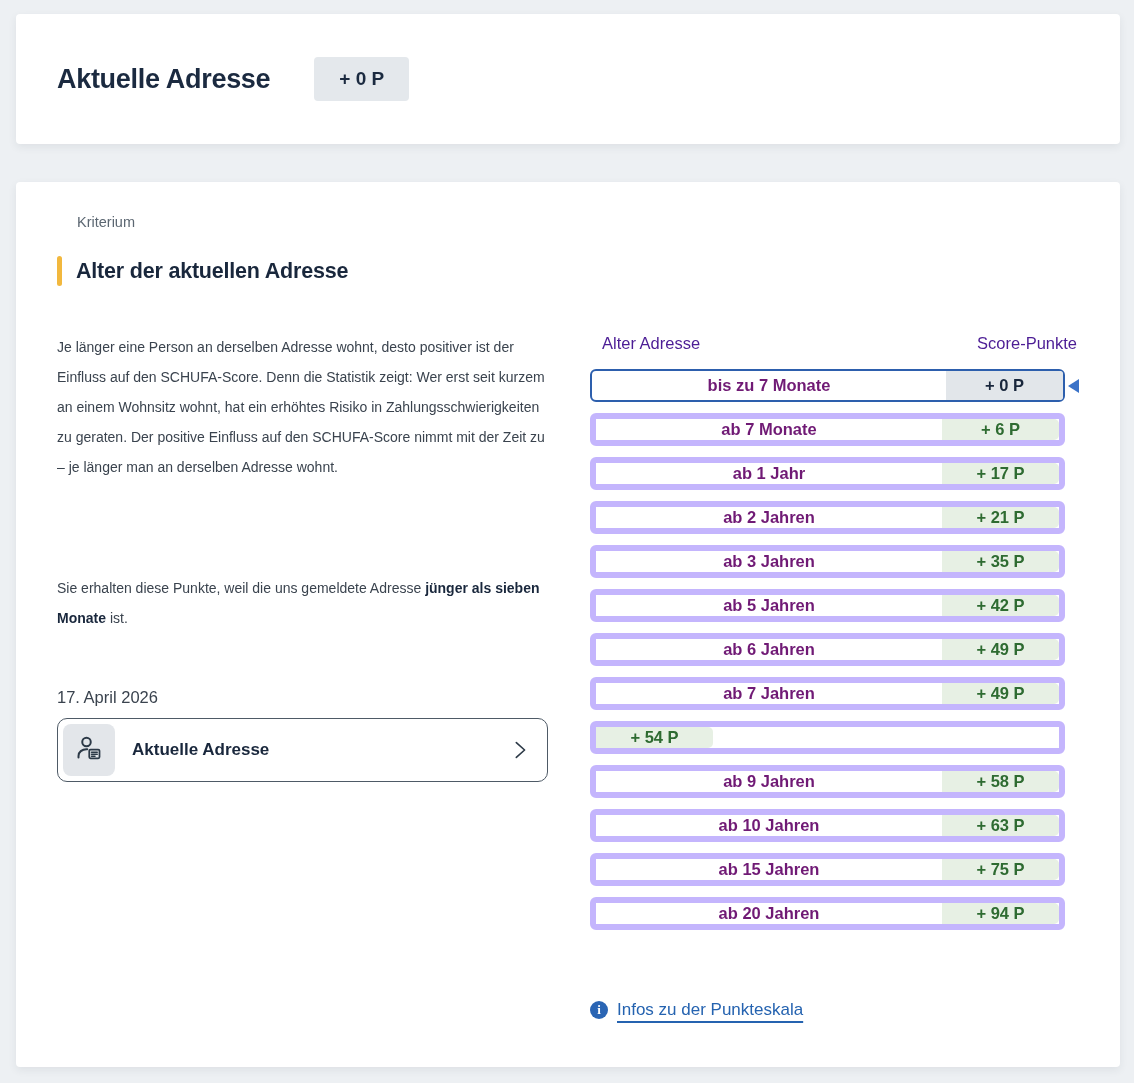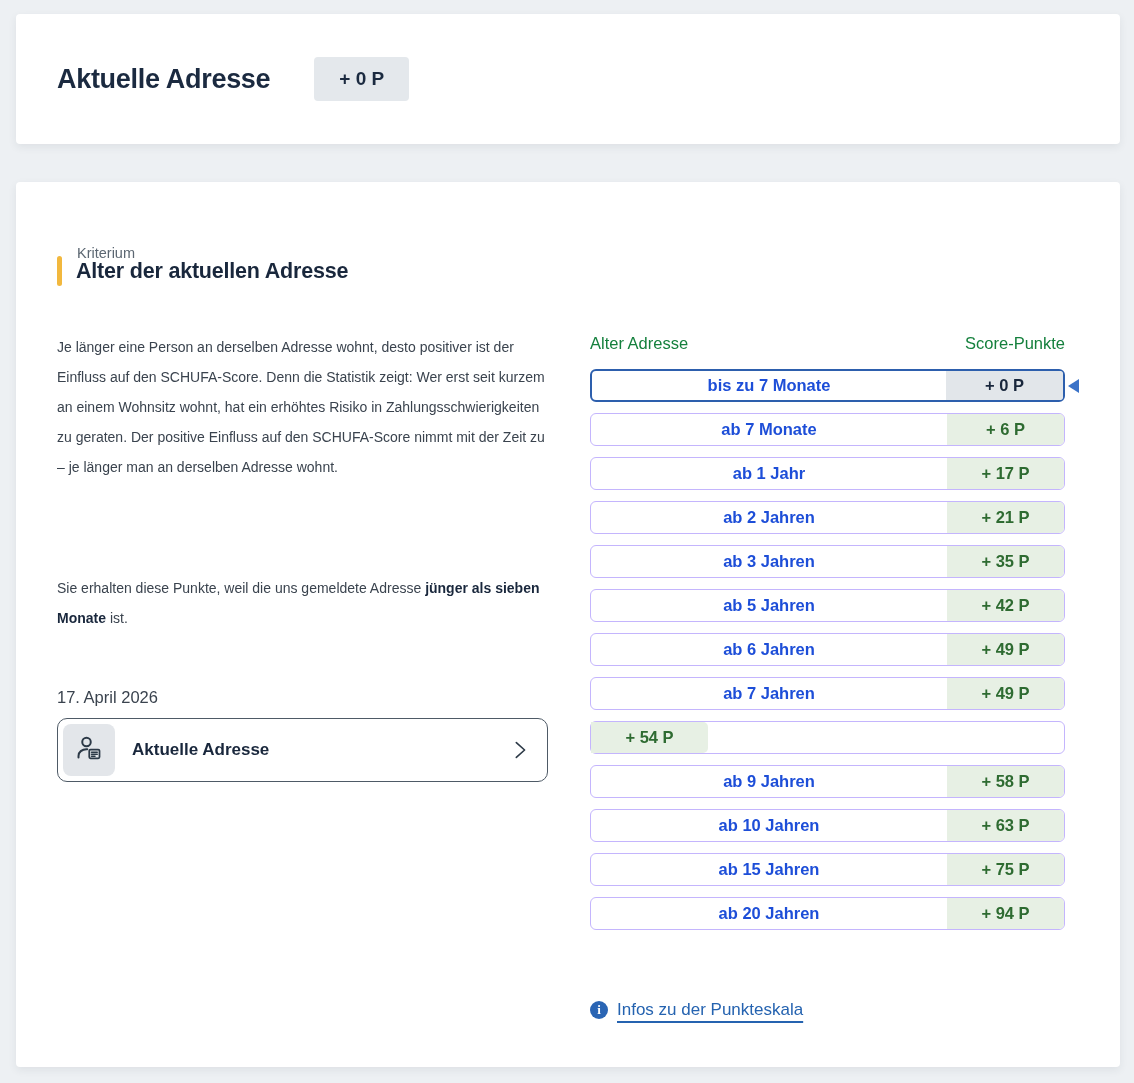--- a/index.html
+++ b/index.html
@@ -31,21 +31,21 @@
     background:#e4e8ec;color:#1b2a40;
     font-size:19px;font-weight:bold;
     padding:11px 25px;border-radius:4px;
   }
   
   .card-main{
     left:16px;top:182px;width:1104px;height:885px;
   }
   .left-col{position:absolute;left:41px;top:0;width:492px;}
   .eyebrow{
-    position:absolute;left:20px;top:63px;
+    position:absolute;left:20px;top:32px;
     font-size:14.5px;color:#5c6772;
   }
   .criterion-heading{
     position:absolute;left:0;top:74px;
     display:flex;align-items:center;
   }
   .accent-bar{
     width:5px;height:30px;border-radius:3px;
     background:#f2b83e;margin-right:14px;flex:0 0 auto;
   }
@@ -79,37 +79,37 @@
     margin-left:17px;
     font-size:17px;font-weight:bold;color:#19273c;
   }
   .chevron{
     position:absolute;right:16px;top:50%;transform:translateY(-50%);
     width:22px;height:22px;
   }
   
   .scale-col{position:absolute;left:574px;top:0;width:475px;}
   .scale-header{
-    position:absolute;left:0;top:152px;width:475px;
+    position:absolute;left:12px;top:152px;width:475px;
     display:flex;justify-content:space-between;
-    font-size:16.5px;color:#15803d;text-align:center;
+    font-size:16.5px;color:#4c1d95;text-align:center;
   }
   .scale-body{position:absolute;left:0;top:187px;width:475px;}
   .scale-row{
     position:relative;
     box-sizing:border-box;
     height:33px;margin-bottom:11px;
-    border:1px solid #c4b5fd;border-radius:6px;
+    border:6px solid #c4b5fd;border-radius:6px;
     background:#fff;
     display:flex;align-items:stretch;
     overflow:visible;
   }
   .scale-row .label-cell{
     flex:1;display:flex;align-items:center;justify-content:center;
-    font-size:16.5px;font-weight:bold;color:#1d4ed8;
+    font-size:16.5px;font-weight:bold;color:#701a75;
   }
   .scale-row .score-cell{
     width:117px;flex:0 0 auto;
     display:flex;align-items:center;justify-content:center;
     background:#e7f0e4;color:#2e6b31;
     font-size:16.5px;font-weight:bold;
     border-radius:0 5px 5px 0;
   }
   .scale-row.selected{
     border:2px solid #2d5fad;

